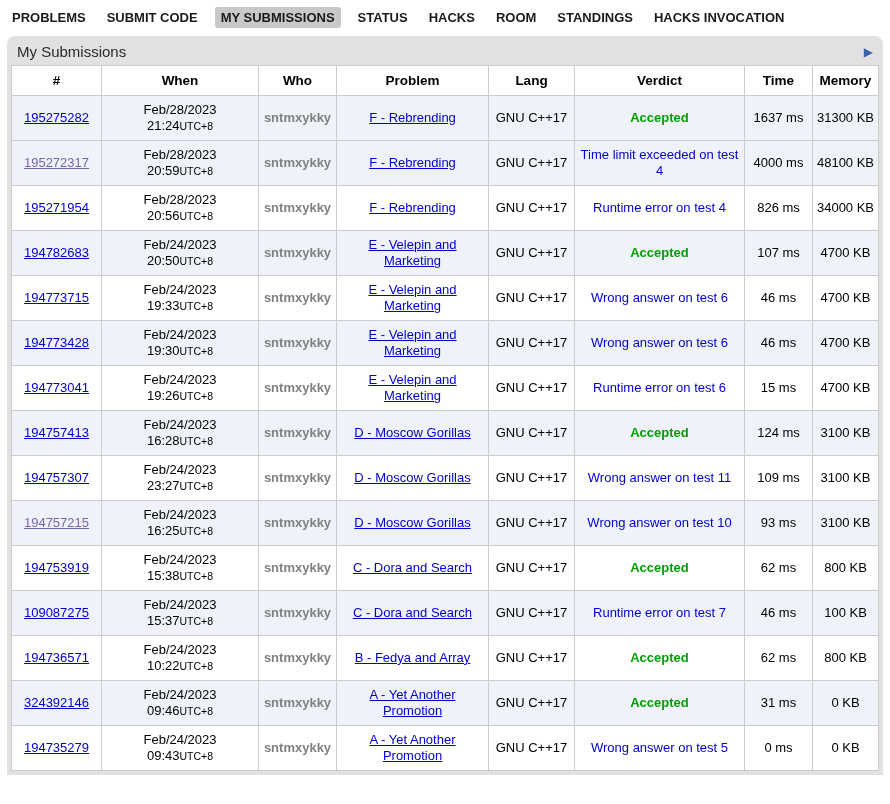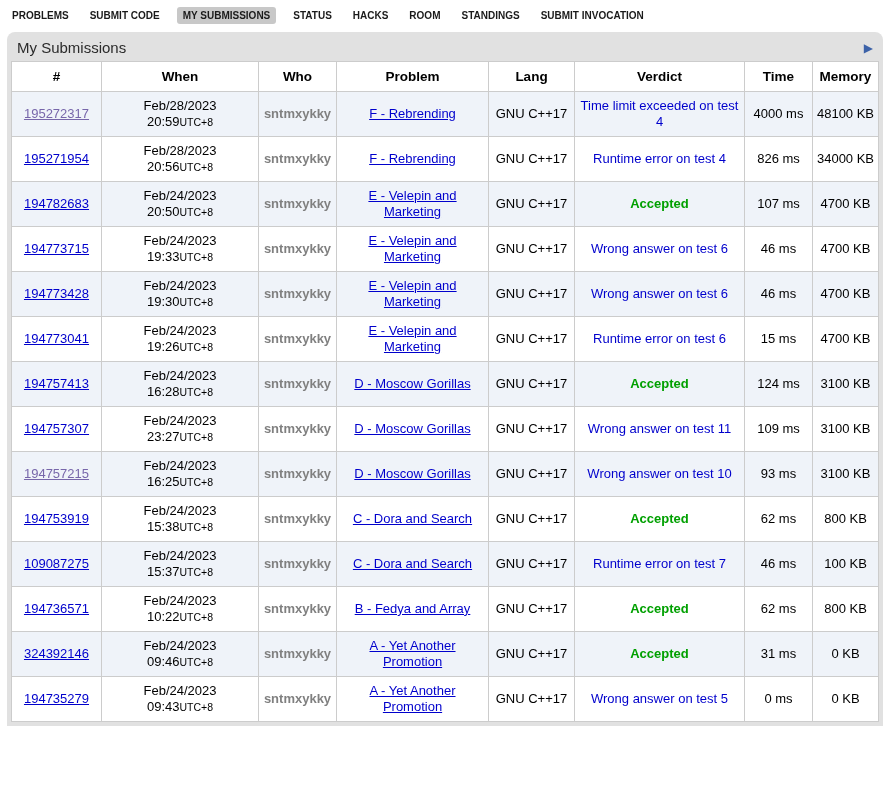--- a/index.html
+++ b/index.html
@@ -12,21 +12,21 @@
     color: #000;
   }
   
   .contest-nav {
     display: flex;
     align-items: center;
     gap: 13px;
     padding: 7px 8px 5px 8px;
   }
   .nav-item {
-    font-size: 10px;
+    font-size: 13px;
     font-weight: bold;
     color: #1a1a1a;
     text-decoration: none;
     cursor: pointer;
     padding: 3px 4px;
     white-space: nowrap;
   }
   .nav-item.active {
     background: #c8c8c8;
     border-radius: 3px;
@@ -111,21 +111,21 @@
 <body>
 
 <nav class="contest-nav">
     <a class="nav-item">PROBLEMS</a>
     <a class="nav-item">SUBMIT CODE</a>
     <a class="nav-item active">MY SUBMISSIONS</a>
     <a class="nav-item">STATUS</a>
     <a class="nav-item">HACKS</a>
     <a class="nav-item">ROOM</a>
     <a class="nav-item">STANDINGS</a>
-    <a class="nav-item">SUBMIT INVOCATION</a>
+    <a class="nav-item">HACKS INVOCATION</a>
   </nav>
 
 <div class="datatable">
   <div class="caption-row">
     <div class="caption-title">My Submissions</div>
     <div class="arrow">▶</div>
   </div>
   <table>
     <colgroup>
       <col class="c-id">
@@ -144,20 +144,33 @@
           <th>Who</th>
           <th>Problem</th>
           <th>Lang</th>
           <th>Verdict</th>
           <th>Time</th>
           <th>Memory</th>
         </tr>
     </thead>
     <tbody id="rows">
         <tr class="shaded">
+          <td><a class="link id-link">195275282</a></td>
+          <td>
+            <div>Feb/28/2023</div>
+            <div><span>21:24</span><span class="tz">UTC+8</span></div>
+          </td>
+          <td><a class="who">sntmxykky</a></td>
+          <td><a class="link problem-link">F - Rebrending</a></td>
+          <td class="lang">GNU C++17</td>
+          <td><span class="verdict-accepted">Accepted</span></td>
+          <td>1637 ms</td>
+          <td>31300 KB</td>
+        </tr>
+        <tr class="shaded">
           <td><a class="link id-link visited">195272317</a></td>
           <td>
             <div>Feb/28/2023</div>
             <div><span>20:59</span><span class="tz">UTC+8</span></div>
           </td>
           <td><a class="who">sntmxykky</a></td>
           <td><a class="link problem-link">F - Rebrending</a></td>
           <td class="lang">GNU C++17</td>
           <td><span class="verdict-rejected">Time limit exceeded on test 4</span></td>
           <td>4000 ms</td>

